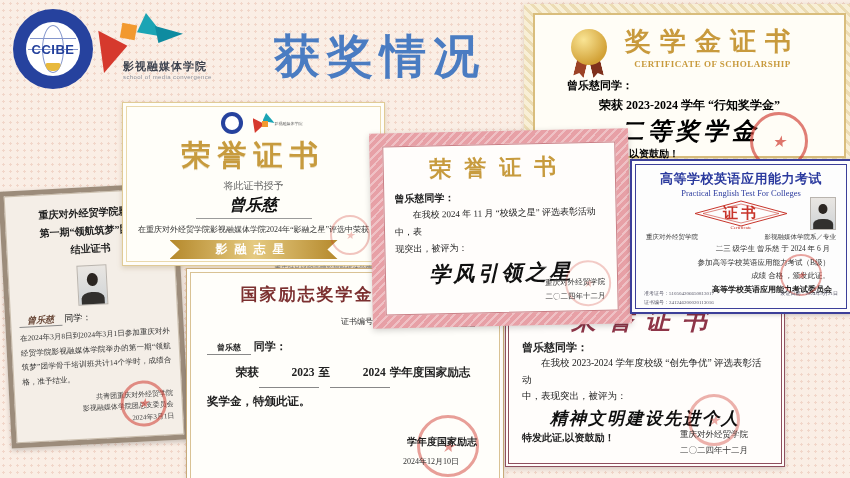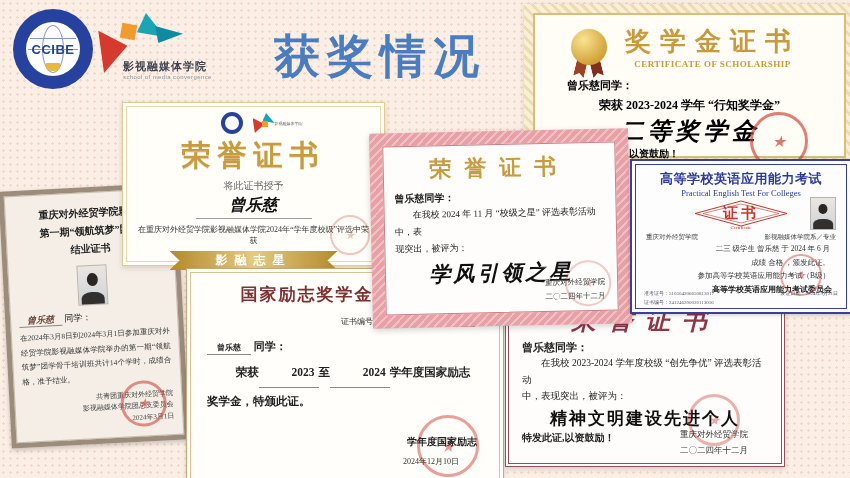--- a/index.html
+++ b/index.html
@@ -165,21 +165,21 @@
   
   .cert-civ{ position:absolute; left:505px; top:297px; width:280px; height:170px; z-index:3;
     background:#fffdfb; border:1px solid #8f4f5e;
     box-shadow:inset 0 0 0 2px #fffdfb, inset 0 0 0 3px #8f4f5e, 0 2px 5px rgba(0,0,0,.15);
     padding:6px 16px; }
   .cc-title{ font-size:25px; font-weight:bold; font-style:italic; color:#8e3548; text-align:center;
     letter-spacing:12px; }
   .cc-name{ font-size:11px; font-weight:bold; margin-top:3px; color:#222; }
   .cc-body{ font-size:9.5px; line-height:1.75; color:#222; }
   .cc-body1{ text-indent:2em; }
-  .cc-award{ font-size:17px; font-weight:bold; text-align:center; margin-top:2px;
+  .cc-award{ font-size:17px; font-weight:bold; font-style:italic; text-align:center; margin-top:2px;
     letter-spacing:2px; color:#0f0f0f; }
   .cc-footer{ font-size:10px; font-weight:bold; margin-top:1px; color:#222; }
   .cc-issuer{ position:absolute; right:36px; bottom:8px; font-size:8.5px; line-height:1.8;
     text-align:center; color:#333; z-index:2; }
   .cc-stamp{ right:44px; bottom:20px; width:52px; height:52px; font-size:14px; opacity:.6; }
 
   
   .cert-nat{ position:absolute; left:186px; top:268px; width:318px; height:216px; z-index:3;
     background:#fffefa; border:1px solid #c8aa78;
     box-shadow:inset 0 0 0 3px #fffefa, inset 0 0 0 4px #d9c294, 0 2px 5px rgba(0,0,0,.12);
@@ -269,21 +269,21 @@
       <span class="mini-tris">
         <i class="mini-tri-r"></i>
         <i class="mini-tri-t"></i>
         <i class="mini-tri-o"></i>
         <span class="mini-name">影视融媒体学院</span>
       </span>
     </div>
     <div class="cg-title">荣誉证书</div>
     <div class="cg-grant">将此证书授予</div>
     <div><span class="cg-name">曾乐慈</span></div>
-    <div class="cg-body">在重庆对外经贸学院影视融媒体学院2024年“学年度校级”评选中荣获</div>
+    <div class="cg-body">在重庆对外经贸学院影视融媒体学院2024年“影融之星”评选中荣获</div>
     <div class="cg-banner">影融志星</div>
     <div class="cg-issuer">重庆对外经贸学院影视融媒体学院</div>
     <i class="stamp cg-stamp"></i>
   </div>
 
   <div class="cert-nat">
     <div class="cn-title">国家励志奖学金荣誉证书</div>
     <div class="cn-serial">
       <span>证书编号：</span><span class="cn-u">2024</span><span>年第</span><span class="cn-u">202420133</span><span>号</span>
     </div>
@@ -342,22 +342,22 @@
       <span class="ce-seal-text">证书</span>
     </div>
     <span class="ce-seal-sub">Certificate</span>
     <div class="photo ce-photo"></div>
     <div class="ce-orgs">
       <span>重庆对外经贸学院</span>
       <span>影视融媒体学院系／专业</span>
     </div>
     <div class="ce-body">
       <div>二三 级学生 曾乐慈 于 2024 年 6 月</div>
+      <div>参加高等学校英语应用能力考试（B级）</div>
       <div>成绩 合格 ，颁发此证。</div>
-      <div>参加高等学校英语应用能力考试（B级）</div>
     </div>
     <div class="ce-committee">高等学校英语应用能力考试委员会</div>
     <i class="stamp ce-stamp"></i>
     <div class="ce-serials">
       <span>
         <span>准考证号：</span><span>510504206650813017</span><br>
         <span>证书编号：</span><span>241246200020113016</span>
       </span>
       <span>
         <span>发证日期：</span><span>2024年9月21日</span>

